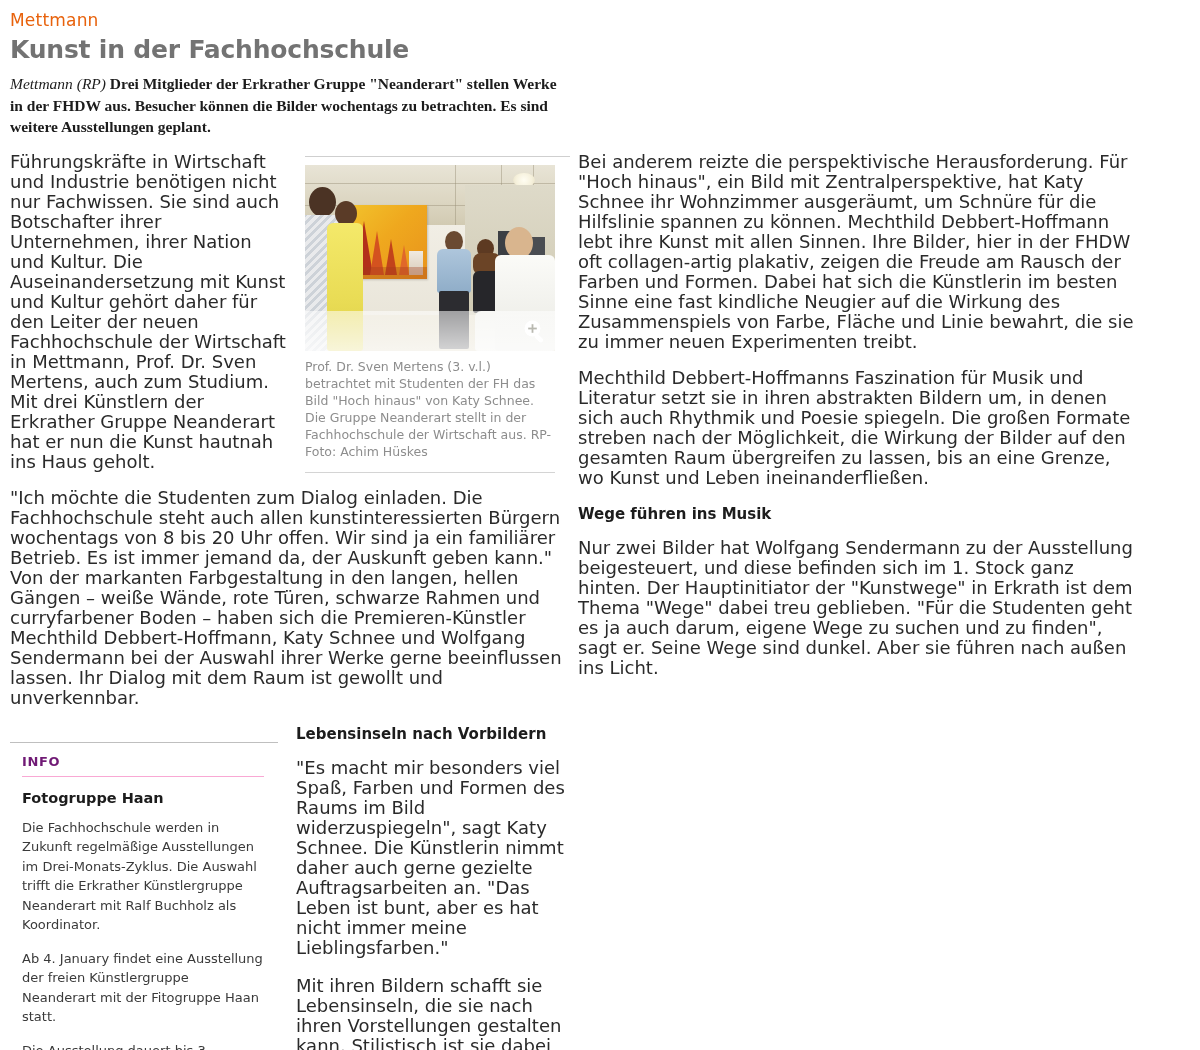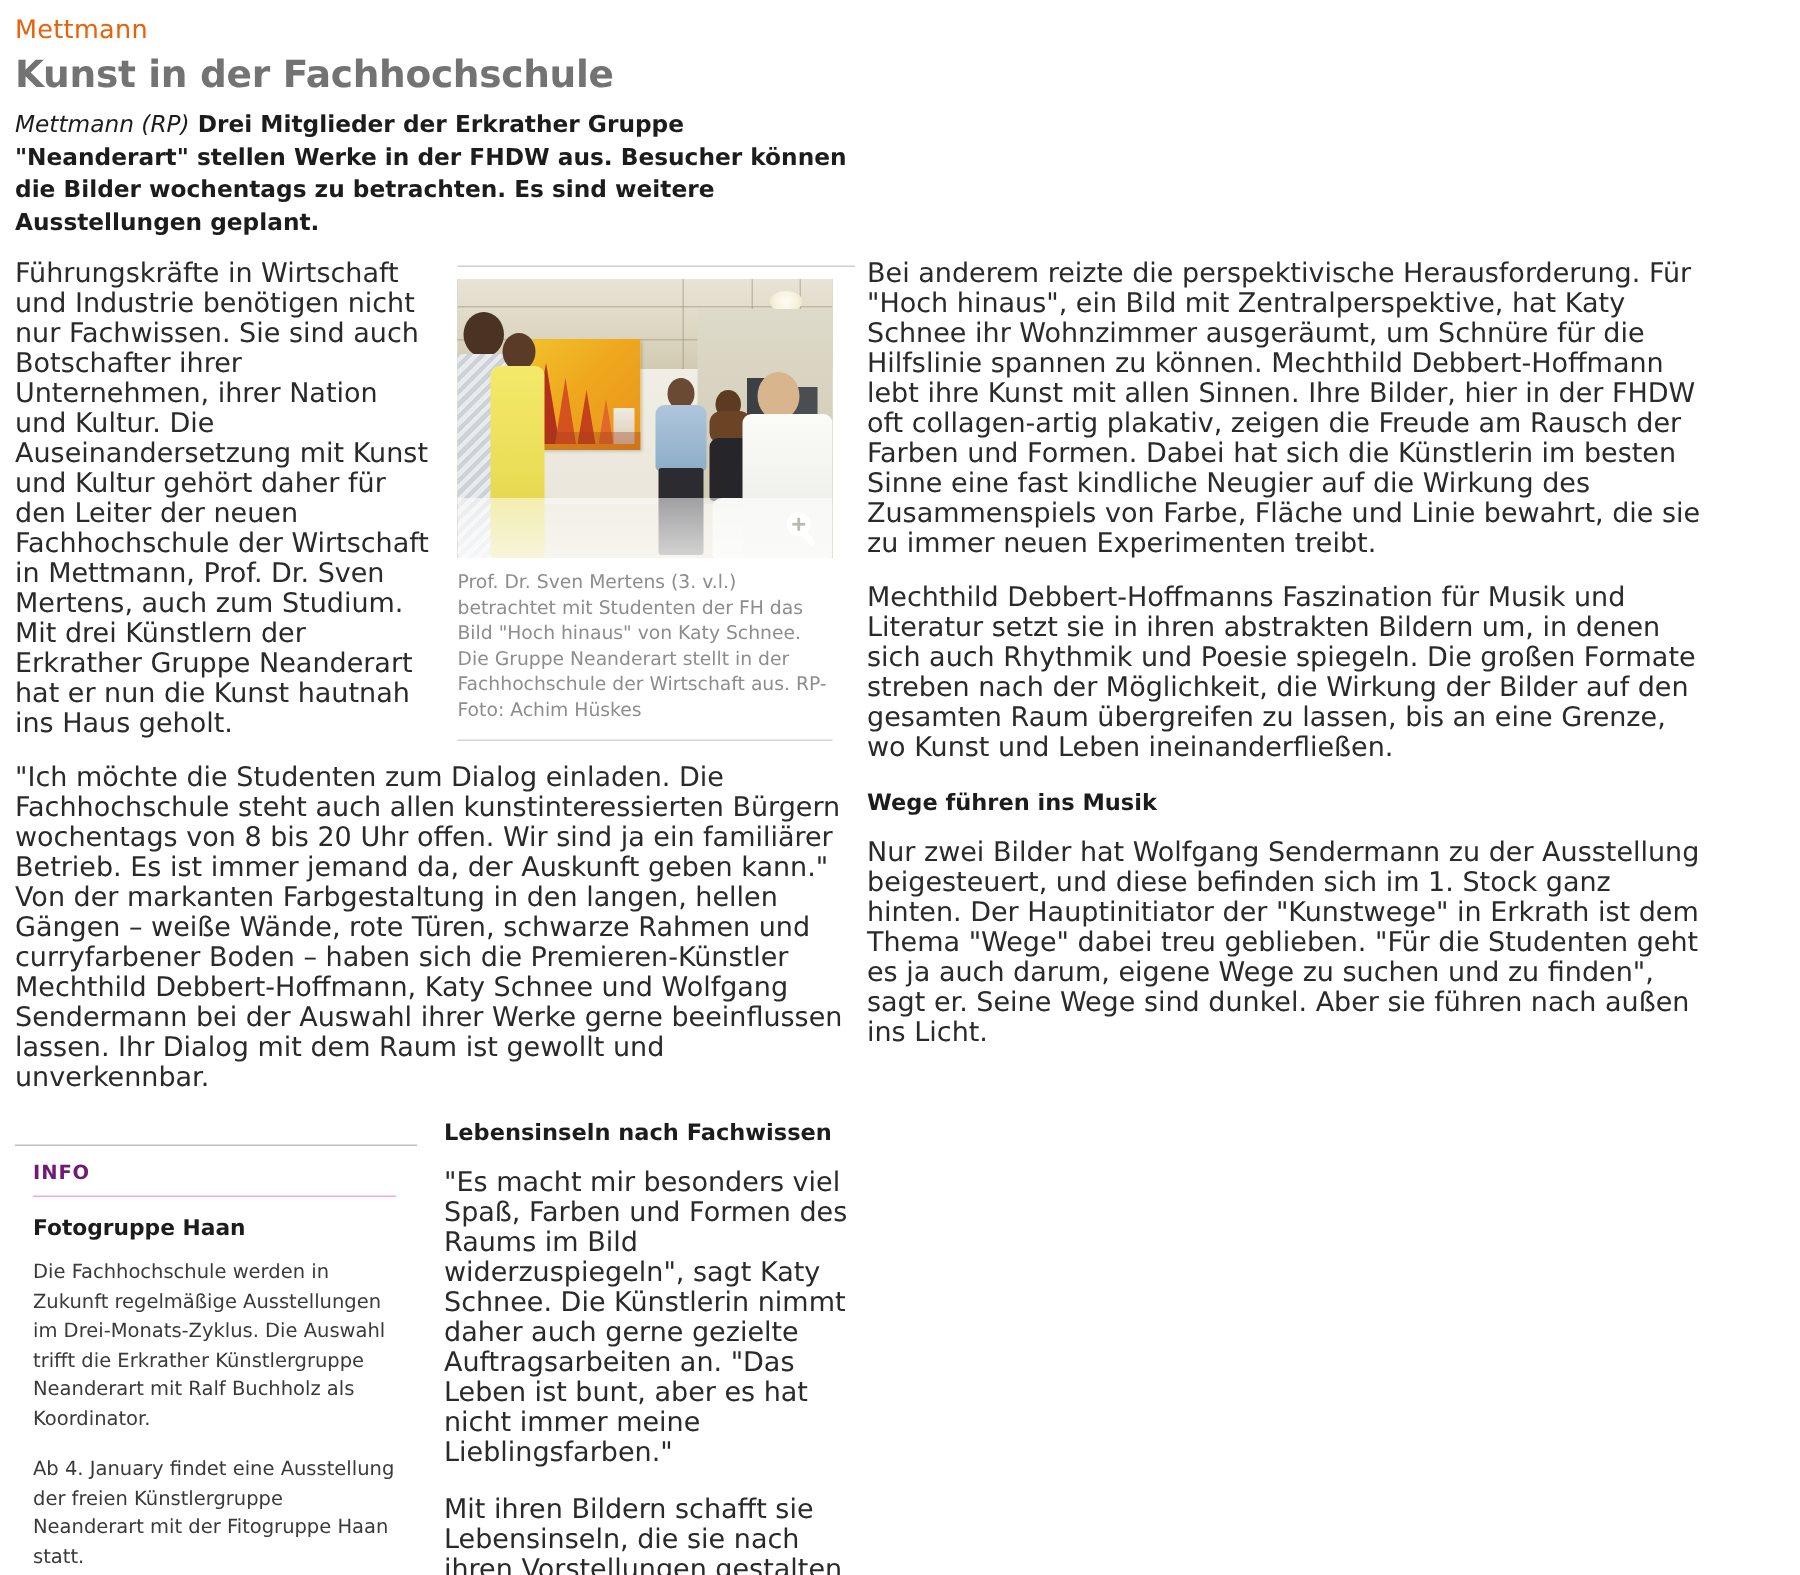--- a/index.html
+++ b/index.html
@@ -48,20 +48,21 @@
     margin: 0 0 9px 0;
     letter-spacing: 0.2px;
   }
   .lead {
     font-size: 15.5px;
     line-height: 21.5px;
     font-weight: bold;
     color: #1c1c1c;
     margin: 0 0 14px 0;
     max-width: 560px;
+    font-family: Liberation Serif, serif;
   }
   .lead .dateline {
     font-weight: normal;
     font-style: italic;
   }
 
   
   .columns {
     position: relative;
     width: 1176px;
@@ -328,21 +329,21 @@
           <div class="info-title">INFO</div>
           <div class="info-heading">Fotogruppe Haan</div>
           <p class="info-p">Die Fachhochschule werden in Zukunft regelmäßige Ausstellungen im Drei-Monats-Zyklus. Die Auswahl trifft die Erkrather Künstlergruppe Neanderart mit Ralf Buchholz als Koordinator.</p>
           <p class="info-p">Ab 4. January findet eine Ausstellung der freien Künstlergruppe Neanderart mit der Fitogruppe Haan statt.</p>
           <p class="info-p">Die Ausstellung dauert bis 3. Dezember und kann während der Betriebszeiten besichtigt werden.</p>
         </div>
 
       </div>
 
       <div class="mid-col">
-        <h3 class="subhead">Lebensinseln nach Fachwissen</h3>
+        <h3 class="subhead">Lebensinseln nach Vorbildern</h3>
         <p class="body">"Es macht mir besonders viel Spaß, Farben und Formen des Raums im Bild widerzuspiegeln", sagt Katy Schnee. Die Künstlerin nimmt daher auch gerne gezielte Auftragsarbeiten an. "Das Leben ist bunt, aber es hat nicht immer meine Lieblingsfarben."</p>
         <p class="body">Mit ihren Bildern schafft sie Lebensinseln, die sie nach ihren Vorstellungen gestalten kann. Stilistisch ist sie dabei nicht festgelegt, die Palette reicht von fotorealistisch bis abstrakt. Manches wirkt verwunschen, mystisch, wie das scheinbar mit</p>
       </div>
 
     </div>
 
     <div class="col-right">
       <p class="body">Bei anderem reizte die perspektivische Herausforderung. Für "Hoch hinaus", ein Bild mit Zentralperspektive, hat Katy Schnee ihr Wohnzimmer ausgeräumt, um Schnüre für die Hilfslinie spannen zu können. Mechthild Debbert-Hoffmann lebt ihre Kunst mit allen Sinnen. Ihre Bilder, hier in der FHDW oft collagen-artig plakativ, zeigen die Freude am Rausch der Farben und Formen. Dabei hat sich die Künstlerin im besten Sinne eine fast kindliche Neugier auf die Wirkung des Zusammenspiels von Farbe, Fläche und Linie bewahrt, die sie zu immer neuen Experimenten treibt.</p>
       <p class="body">Mechthild Debbert-Hoffmanns Faszination für Musik und Literatur setzt sie in ihren abstrakten Bildern um, in denen sich auch Rhythmik und Poesie spiegeln. Die großen Formate streben nach der Möglichkeit, die Wirkung der Bilder auf den gesamten Raum übergreifen zu lassen, bis an eine Grenze, wo Kunst und Leben ineinanderfließen.</p>
       <h3 class="subhead">Wege führen ins Musik</h3>

